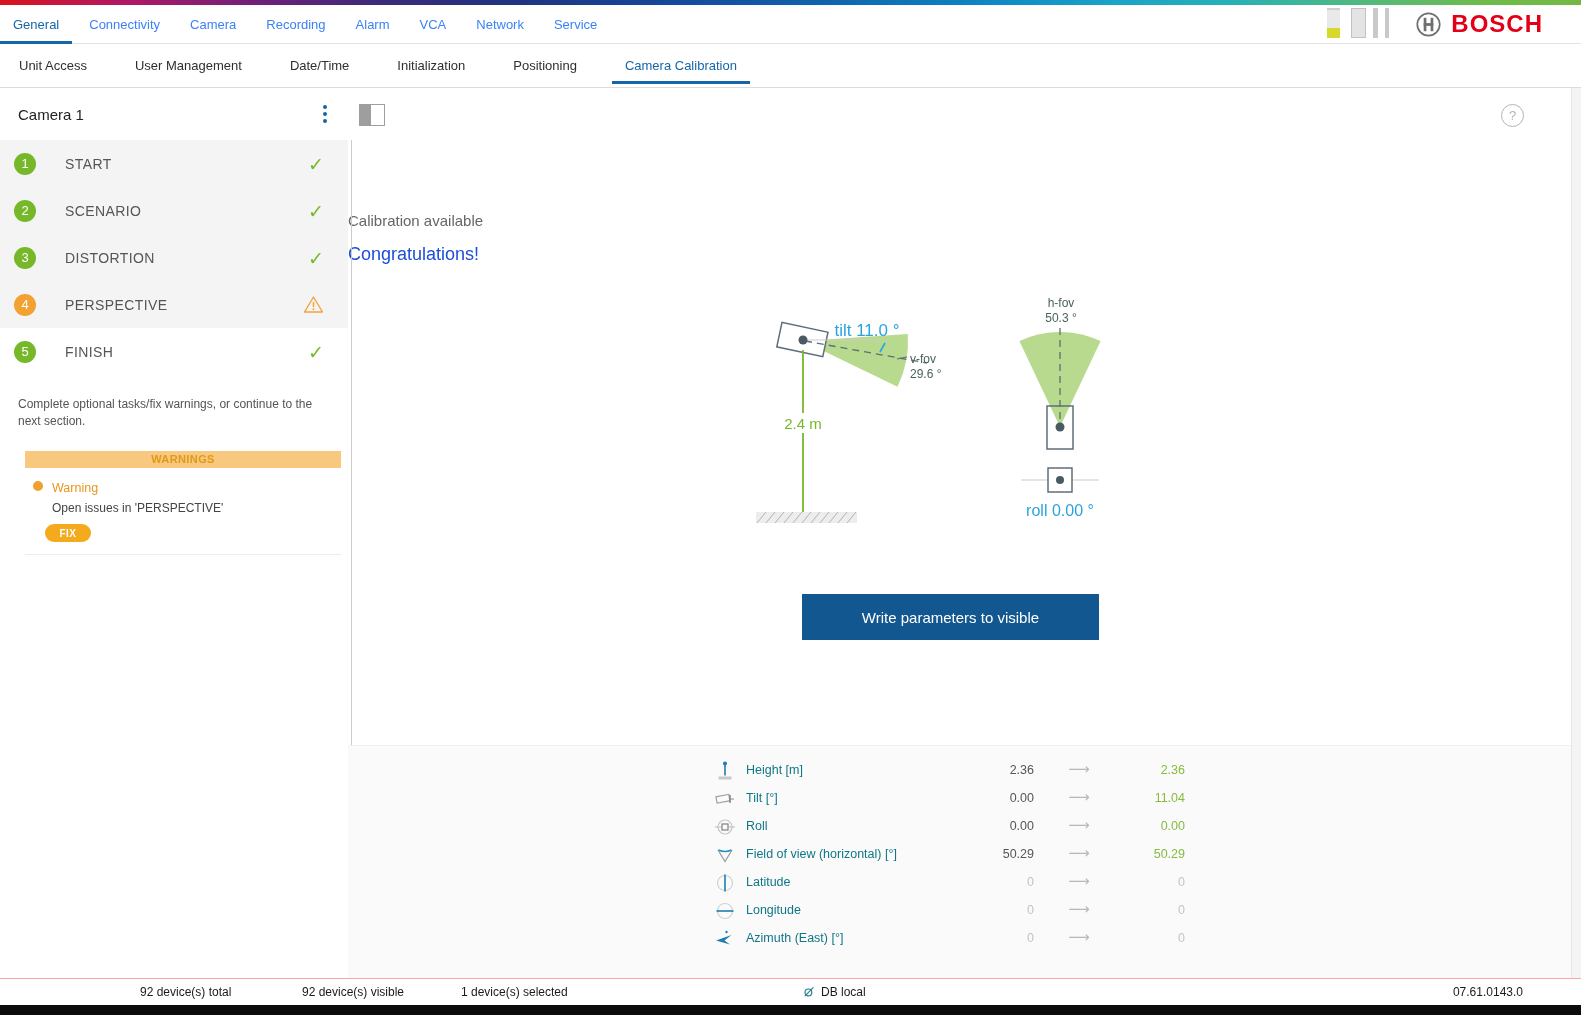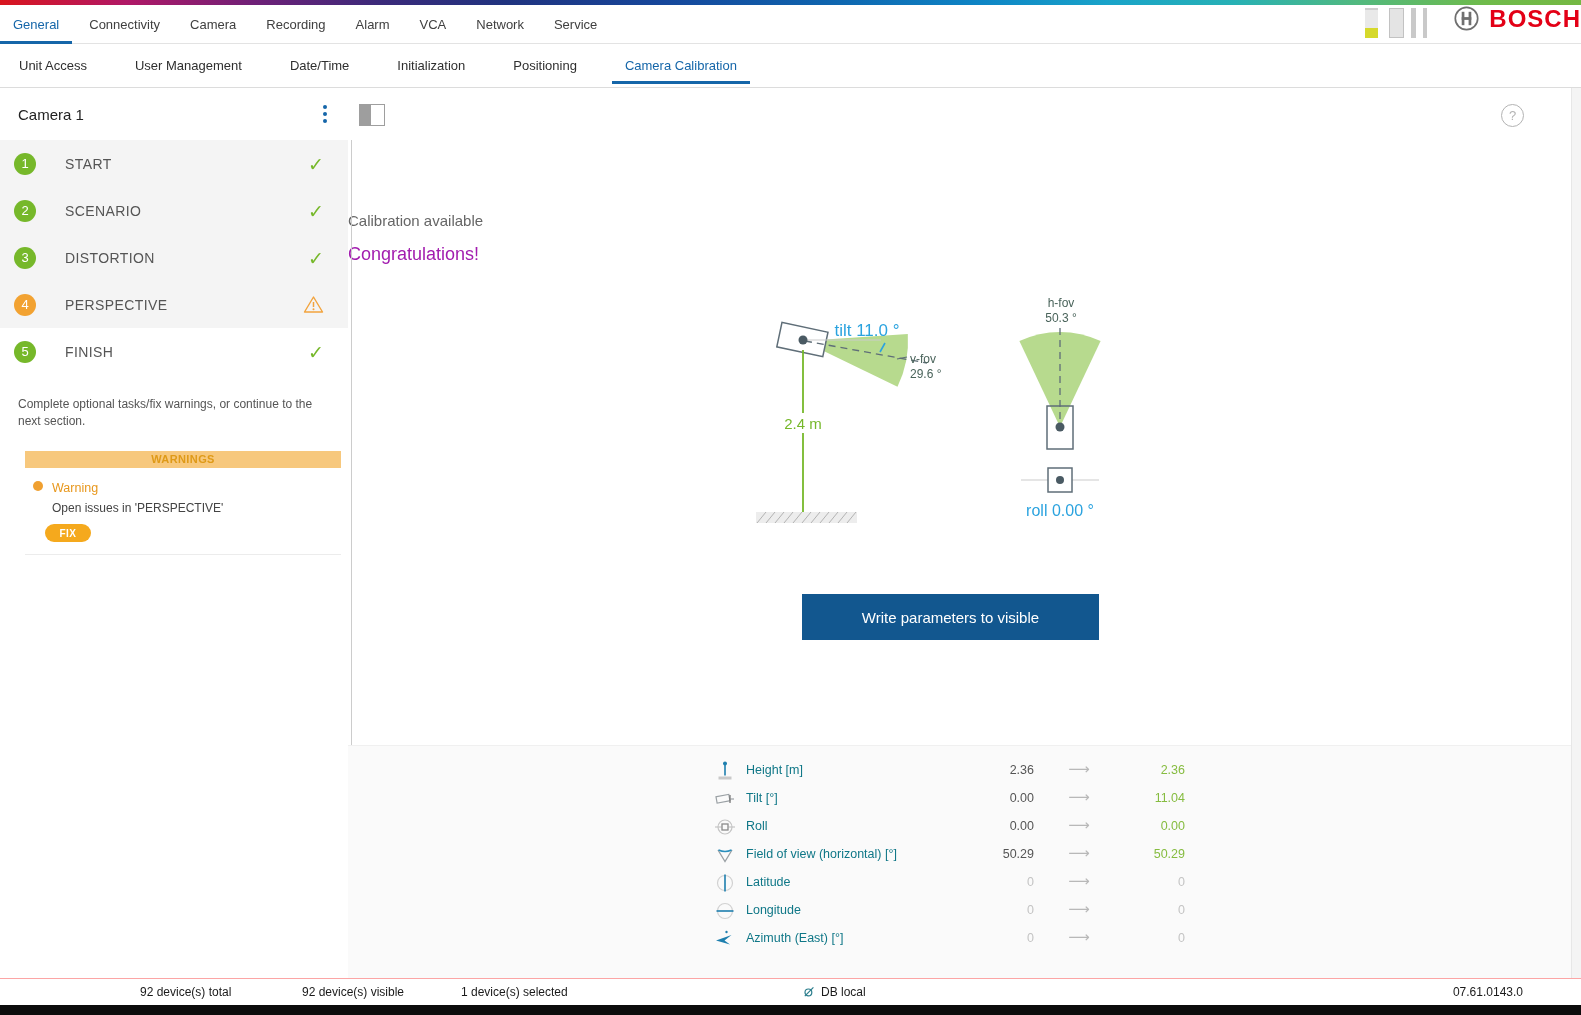--- a/index.html
+++ b/index.html
@@ -7,32 +7,32 @@
     font-family:"Liberation Sans", sans-serif; }
 
   
   .topstrip { height:5px; width:100%;
     background:linear-gradient(to right,#d9151d 0%,#b01866 8%,#6f2077 16%,#3b2a7a 24%,#20337f 32%,#16479b 42%,#0f63ad 52%,#0e85c5 62%,#19a3c9 70%,#27b1b5 78%,#52b97e 86%,#6fbb4a 94%,#74b843 100%); }
 
   
   .navbar { height:39px; display:flex; align-items:stretch; background:#fff;
     border-bottom:1px solid #e3e3e3; padding-left:0; }
   .nav-tab { display:flex; align-items:center; padding:0 13px; margin-right:4px;
-    font-size:13px; color:#404040; cursor:pointer; position:relative; }
+    font-size:13px; color:#3b82f6; cursor:pointer; position:relative; }
   .nav-tab.active { color:#1566a9; }
   .nav-tab.active::after { content:""; position:absolute; left:0; right:0; bottom:-1px;
     height:3px; background:#1566a9; }
   .nav-spacer { flex:1; }
   .meters { display:flex; align-items:flex-start; gap:5px; margin:3px 26px 0 0; }
   .meter-a { width:13px; height:30px; background:#e9e9e9; border-top:2px solid #cfcfcf; position:relative; }
   .meter-a .fill { position:absolute; left:0; right:0; bottom:0; height:10px; background:#d6d92b; }
   .meter-b { width:15px; height:30px; background:#e4e4e4; border:1px solid #c2c2c2; margin-left:6px; }
   .meter-c { width:5px; height:30px; background:#c9c9c9; margin-left:2px; }
   .meter-d { width:4px; height:30px; background:#c9c9c9; margin-left:2px; }
-  .brand { display:flex; align-items:flex-start; gap:9px; }
+  .brand { display:flex; align-items:center; gap:9px; padding-right:38px; }
   .brand-word { font-size:24px; font-weight:bold; color:#e30016; letter-spacing:1px; }
 
   
   .subnav { height:44px; display:flex; align-items:stretch; background:#fff;
     border-bottom:1px solid #dcdcdc; padding-left:0; }
   .subnav-tab { display:flex; align-items:center; padding:0 19px; margin-right:10px;
     font-size:13px; color:#2f2f2f; cursor:pointer; position:relative; }
   .subnav-tab.active { color:#1566a9; }
   .subnav-tab.active::after { content:""; position:absolute; left:6px; right:6px; bottom:3px;
     height:3px; background:#1566a9; }
@@ -78,21 +78,21 @@
   .main::after { content:""; position:absolute; right:0; top:0; bottom:0; width:9px;
     background:#f4f4f4; border-left:1px solid #e7e7e7; z-index:5; }
   .collapse-icon { position:absolute; left:11px; top:16px; width:26px; height:22px;
     border:1px solid #9e9e9e; background:#fff; cursor:pointer; }
   .collapse-icon i { display:block; width:11px; height:100%; background:#9e9e9e; }
   .help-icon { position:absolute; right:57px; top:16px; width:23px; height:23px;
     border:1.5px solid #b3b3b3; border-radius:50%; color:#b3b3b3; font-size:13px;
     display:flex; align-items:center; justify-content:center; cursor:pointer; }
   .headings { padding:124px 26px 0 0; text-align:left; }
   .h-status { font-size:15px; color:#666; }
-  .h-congrats { margin-top:15px; font-size:18px; color:#a21caf; }
+  .h-congrats { margin-top:15px; font-size:18px; color:#1d4ed8; }
   .diagram-svg { position:absolute; left:351px; top:199px; }
   .write-btn { position:absolute; left:454px; top:506px; width:297px; height:46px;
     background:#12578f; border:none; color:#fff; font-size:15px; cursor:pointer;
     font-family:"Liberation Sans",sans-serif; }
   .param-section { position:absolute; left:0; right:0; top:657px; height:233px;
     background:#fafafa; border-top:1px solid #f0f0f0; }
   .param-row { position:absolute; left:0; right:0; height:28px; }
   .p-icon { position:absolute; left:365px; top:3px; width:24px; height:22px; }
   .p-label { position:absolute; left:398px; top:6px; font-size:12.5px; color:#0f7787; }
   .p-old { position:absolute; left:606px; top:6px; width:80px; text-align:right;

